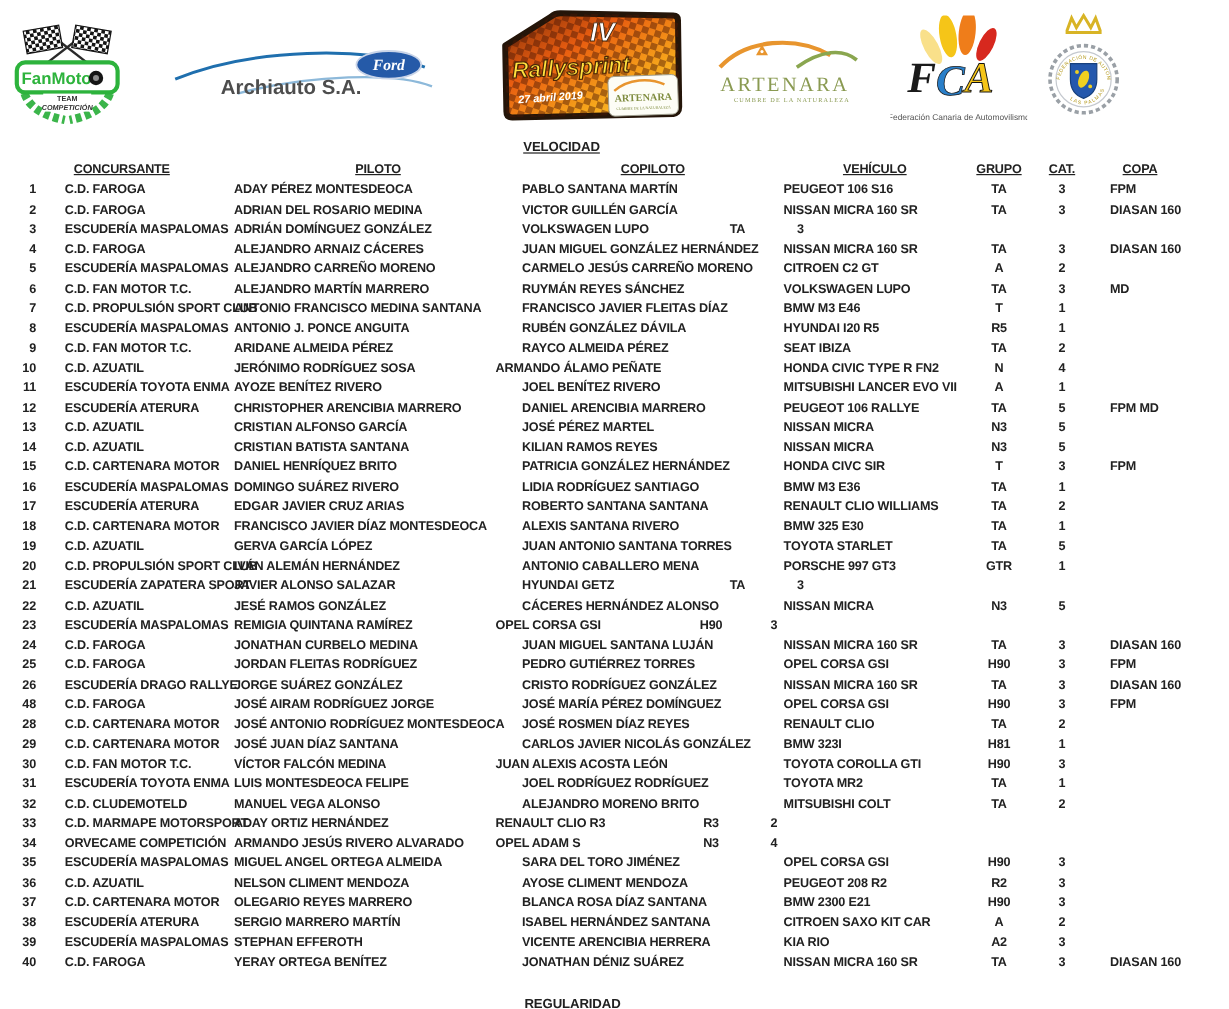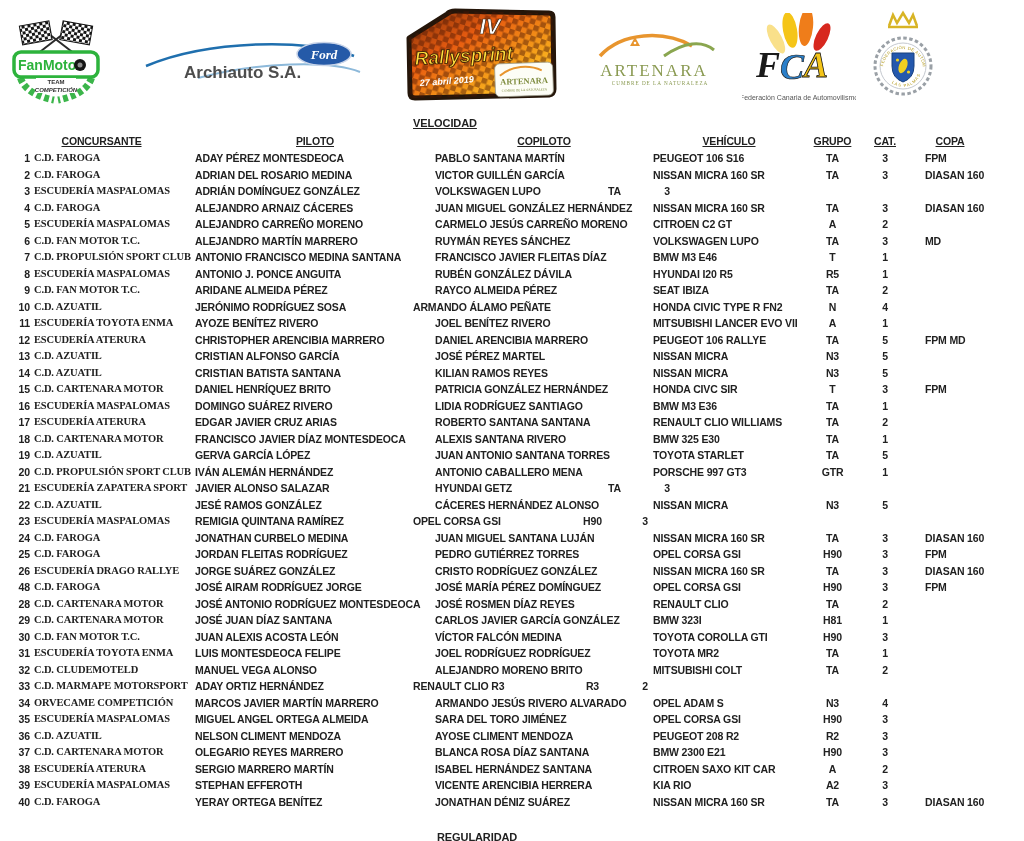--- a/index.html
+++ b/index.html
@@ -3,42 +3,42 @@
 <meta charset="utf-8">
 <style>
   * { margin:0; padding:0; box-sizing:border-box; }
   html,body { width:1024px; height:841px; background:#ffffff; overflow:hidden; }
   body { font-family:"Liberation Sans", sans-serif; color:#212121; position:relative; }
 
   
   .logo { position:absolute; }
   #logo-fanmotor  { left:8px;   top:14px; }
   #logo-archiauto { left:138px; top:36px; }
-  #logo-plate     { left:402px; top:5px; }
+  #logo-plate     { left:414px; top:5px; }
   #logo-artenara  { left:592px; top:24px; }
   #logo-fca       { left:742px; top:13px; }
   #logo-crest     { left:871px; top:9px; }
 
   
   .section-title {
     position:absolute; font-size:11px; font-weight:bold;
     text-decoration:underline; letter-spacing:-0.1px; white-space:nowrap;
   }
-  #velocidad-title   { left:413px; top:117px; }
+  #velocidad-title   { left:436px; top:117px; }
   #regularidad-title { left:437px; top:831px; }
 
   
   #entry-table { position:absolute; left:8px; top:133px; width:1005px; }
   .trow { display:flex; height:16.5px; line-height:16.5px; white-space:nowrap; }
   .thead { height:17px; line-height:17px; }
   .cell { font-size:10.5px; font-weight:bold; letter-spacing:-0.15px; overflow:visible; }
   .th { text-align:center; }
   .th span { text-decoration:underline; }
   .c-num  { width:22px;  text-align:right; }
-  .c-con  { width:165px; padding-left:4px;font-family:Liberation Serif, serif; }
+  .c-con  { width:165px; padding-left:24px; }
   .c-pil  { width:240px; }
   .c-cop  { width:218px; }
   .c-veh  { width:152px; }
   .c-gru  { width:55px;  text-align:center; }
   .c-cat  { width:50px;  text-align:center; }
   .c-copa { width:95px;  padding-left:15px; }
   .h-con  { width:187px; }  
   .h-copa { width:80px; padding-left:0; }
 </style>
 </head>
@@ -492,32 +492,32 @@
         <div class="cell c-veh">RENAULT CLIO</div>
         <div class="cell c-gru">TA</div>
         <div class="cell c-cat">2</div>
         <div class="cell c-copa"></div>
       </div>
 
       <div class="trow">
         <div class="cell c-num">29</div>
         <div class="cell c-con">C.D. CARTENARA MOTOR</div>
         <div class="cell c-pil">JOSÉ JUAN DÍAZ SANTANA</div>
-        <div class="cell c-cop">CARLOS JAVIER GARCÍA GONZÁLEZ</div>
+        <div class="cell c-cop">CARLOS JAVIER NICOLÁS GONZÁLEZ</div>
         <div class="cell c-veh">BMW 323I</div>
         <div class="cell c-gru">H81</div>
         <div class="cell c-cat">1</div>
         <div class="cell c-copa"></div>
       </div>
 
       <div class="trow">
         <div class="cell c-num">30</div>
         <div class="cell c-con">C.D. FAN MOTOR T.C.</div>
+        <div class="cell c-cop">VÍCTOR FALCÓN MEDINA</div>
         <div class="cell c-pil">JUAN ALEXIS ACOSTA LEÓN</div>
-        <div class="cell c-cop">VÍCTOR FALCÓN MEDINA</div>
         <div class="cell c-veh">TOYOTA COROLLA GTI</div>
         <div class="cell c-gru">H90</div>
         <div class="cell c-cat">3</div>
         <div class="cell c-copa"></div>
       </div>
 
       <div class="trow">
         <div class="cell c-num">31</div>
         <div class="cell c-con">ESCUDERÍA TOYOTA ENMA</div>
         <div class="cell c-pil">LUIS MONTESDEOCA FELIPE</div>
@@ -545,21 +545,20 @@
         <div class="cell c-cop">ADAY ORTIZ HERNÁNDEZ</div>
         <div class="cell c-veh">RENAULT CLIO R3</div>
         <div class="cell c-gru">R3</div>
         <div class="cell c-cat">2</div>
         <div class="cell c-copa"></div>
       </div>
 
       <div class="trow">
         <div class="cell c-num">34</div>
         <div class="cell c-con">ORVECAME COMPETICIÓN</div>
-        <div class="cell c-pil">MARCOS JAVIER MARTÍN MARRERO</div>
         <div class="cell c-cop">ARMANDO JESÚS RIVERO ALVARADO</div>
         <div class="cell c-veh">OPEL ADAM S</div>
         <div class="cell c-gru">N3</div>
         <div class="cell c-cat">4</div>
         <div class="cell c-copa"></div>
       </div>
 
       <div class="trow">
         <div class="cell c-num">35</div>
         <div class="cell c-con">ESCUDERÍA MASPALOMAS</div>

